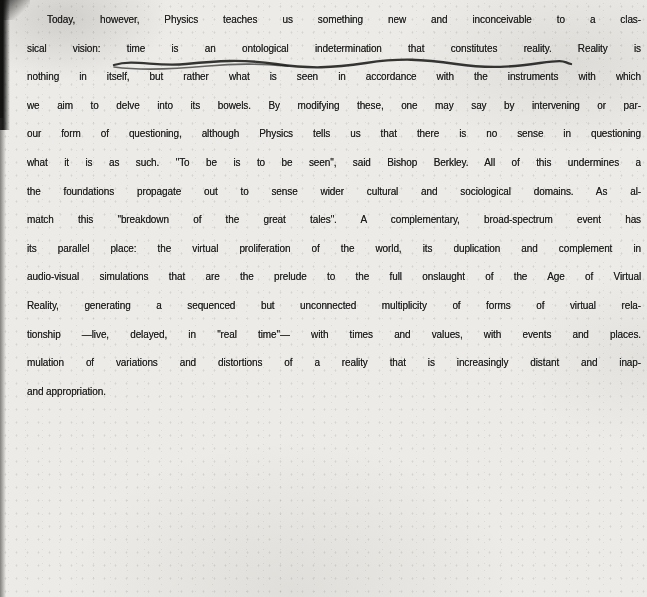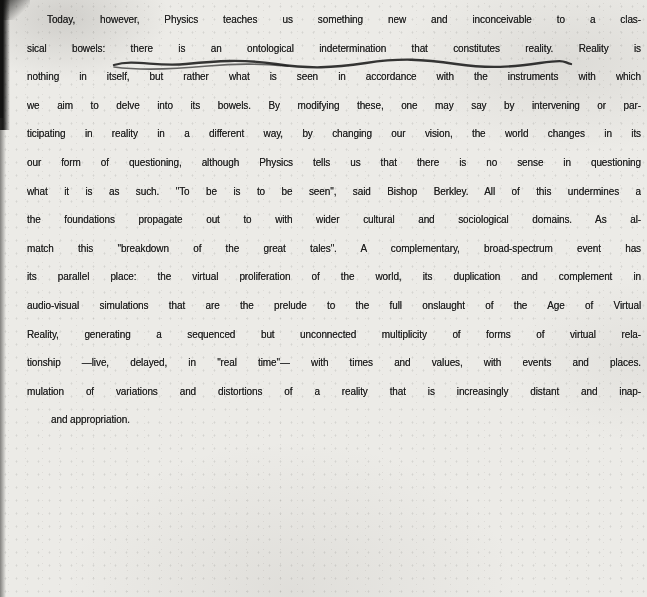--- a/index.html
+++ b/index.html
@@ -49,21 +49,21 @@
     line-height:28.6px;
     font-size:10px;
     letter-spacing:-0.1px;
     text-align:justify;
     text-align-last:justify;
     overflow:hidden;
     white-space:normal;
     text-shadow:0 0 0.5px rgba(20,20,20,.65);
   }
   .line.indent{text-indent:20px;}
-  .line.short{text-align-last:left;margin-left:24px;}
+  .line.short{text-align-last:left;}
   .underline-svg{
     position:absolute;left:110px;top:56px;width:465px;height:16px;
     pointer-events:none;
   }
   .underline-svg path{
     fill:none;
     stroke:#1a1a1a;
     stroke-linecap:round;
   }
   .underline-svg .main{stroke-width:2.3;opacity:.88;}
@@ -73,27 +73,26 @@
 <body>
 
 <div class="page">
 
   <div class="edge-top"></div>
   <div class="edge-rest"></div>
   <div class="corner-smudge"></div>
 
   <div class="para">
     <div class="line indent">Today, however, Physics teaches us something new and inconceivable to a clas-</div>
-    <div class="line">sical bowels: there is an ontological indetermination that constitutes reality. Reality is</div>
+    <div class="line">sical vision: time is an ontological indetermination that constitutes reality. Reality is</div>
     <div class="line">nothing in itself, but rather what is seen in accordance with the instruments with which</div>
     <div class="line">we aim to delve into its bowels. By modifying these, one may say by intervening or par-</div>
-    <div class="line">ticipating in reality in a different way, by changing our vision, the world changes in its</div>
     <div class="line">our form of questioning, although Physics tells us that there is no sense in questioning</div>
     <div class="line">what it is as such. "To be is to be seen", said Bishop Berkley. All of this undermines a</div>
-    <div class="line">the foundations propagate out to with wider cultural and sociological domains. As al-</div>
+    <div class="line">the foundations propagate out to sense wider cultural and sociological domains. As al-</div>
     <div class="line">match this "breakdown of the great tales". A complementary, broad-spectrum event has</div>
     <div class="line">its parallel place: the virtual proliferation of the world, its duplication and complement in</div>
     <div class="line">audio-visual simulations that are the prelude to the full onslaught of the Age of Virtual</div>
     <div class="line">Reality, generating a sequenced but unconnected multiplicity of forms of virtual rela-</div>
     <div class="line">tionship —live, delayed, in "real time"— with times and values, with events and places.</div>
     <div class="line">mulation of variations and distortions of a reality that is increasingly distant and inap-</div>
     <div class="line short">and appropriation.</div>
   </div>
 
   <svg class="underline-svg" viewBox="0 0 465 16" aria-hidden="true">

